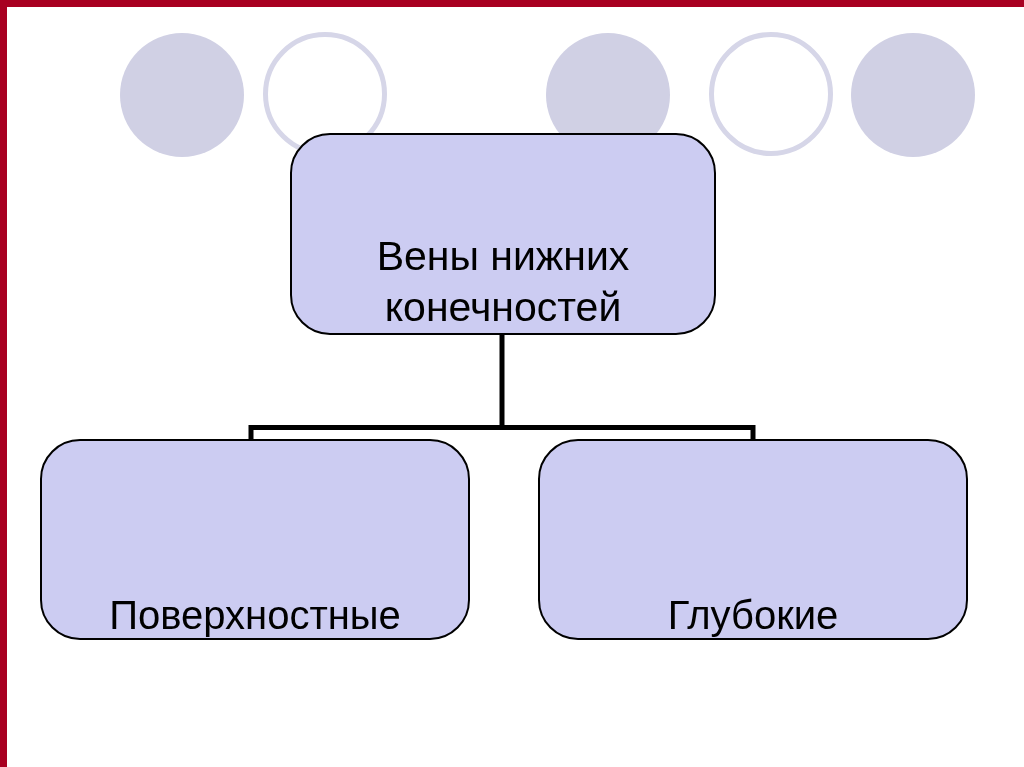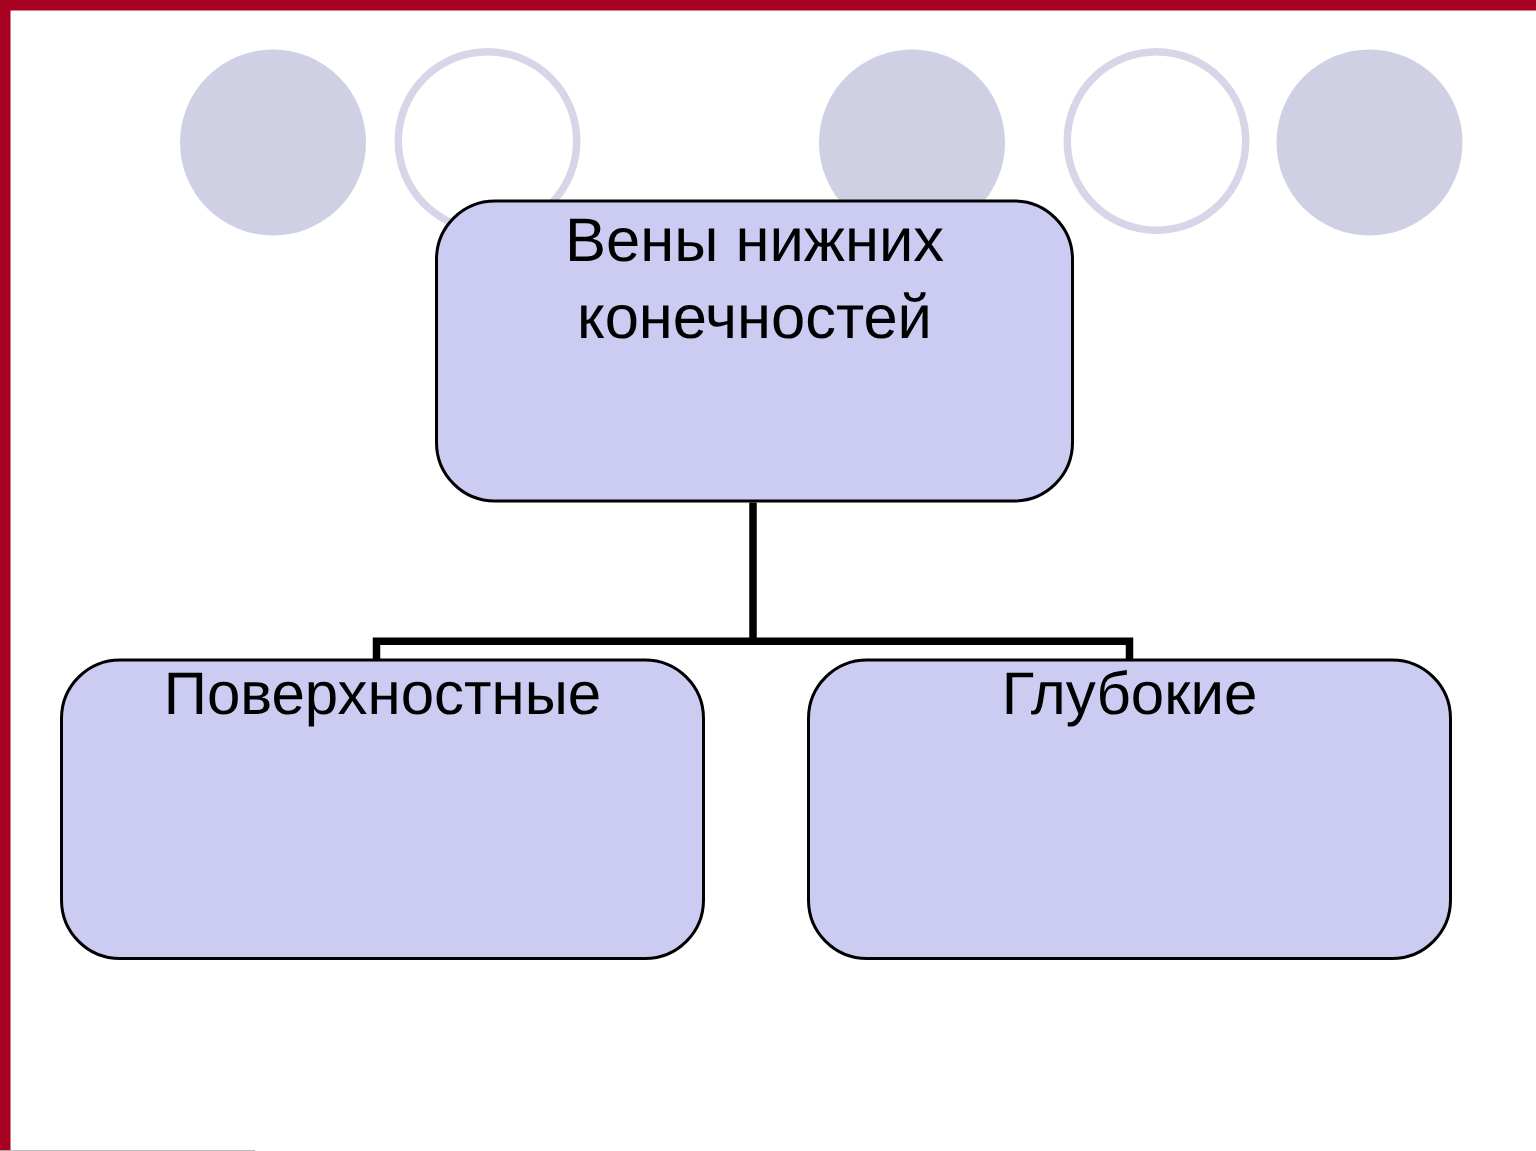--- a/index.html
+++ b/index.html
@@ -64,21 +64,21 @@
     stroke: var(--conn, #000000);
     stroke-width: 5;
   }
   
   .node {
     position: absolute;
     background: var(--box-fill, #ccccf2);
     border: 2px solid var(--box-border, #000000);
     border-radius: 40px;
     display: flex;
-    align-items: flex-start;
+    align-items: flex-end;
     justify-content: center;
     text-align: center;
     color: var(--text, #000000);
     z-index: 2;
     box-sizing: border-box;
     padding: 0 20px;
   }
   .node-root {
     left: 290px; top: 133px;
     width: 426px; height: 202px;

